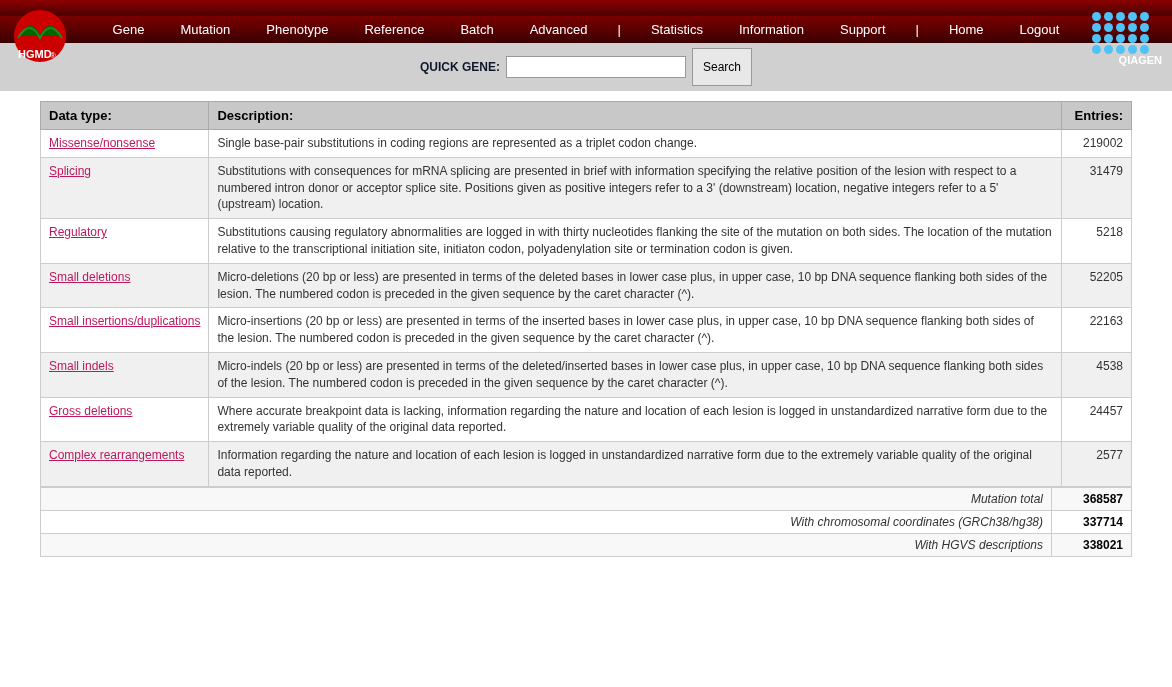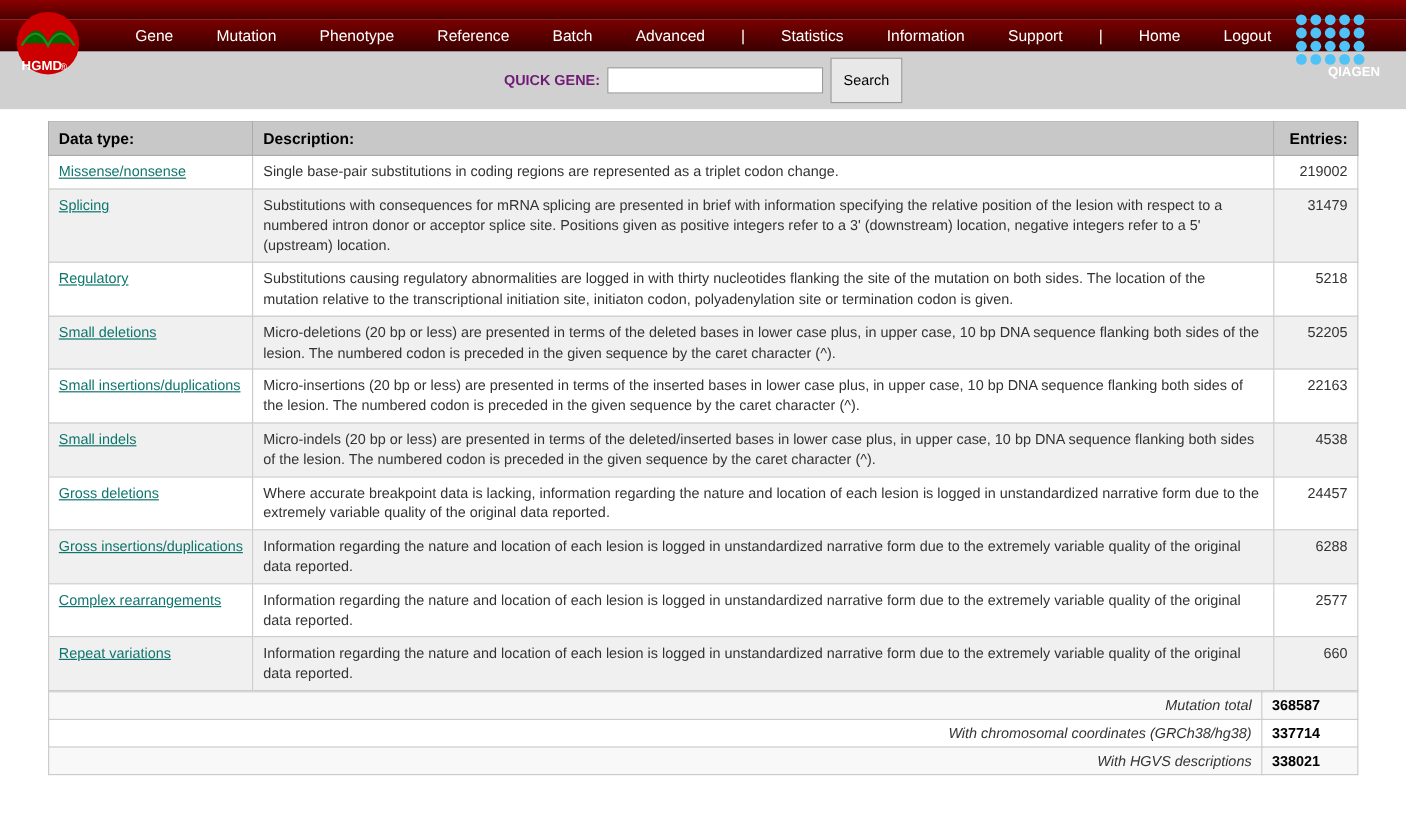--- a/index.html
+++ b/index.html
@@ -20,21 +20,21 @@
     }
     #logo-left {
       position: absolute;
       left: 10px;
       top: 8px;
       width: 60px;
       height: 55px;
     }
     #logo-right {
       position: absolute;
-      right: 22px;
+      right: 10px;
       top: 8px;
       width: 70px;
       height: 50px;
     }
 
     
     #nav {
       background: linear-gradient(to bottom, #7a0000, #3a0000);
       display: flex;
       align-items: center;
@@ -61,21 +61,21 @@
       background: #d0d0d0;
       display: flex;
       align-items: center;
       justify-content: center;
       padding: 5px 0;
       gap: 6px;
     }
     #quick-search label {
       font-size: 12px;
       font-weight: bold;
-      color: #701a75;
+      color: #0f172a;
       text-transform: uppercase;
     }
     #quick-search input {
       width: 180px;
       height: 22px;
       border: 1px solid #999;
       padding: 2px 4px;
       font-size: 12px;
     }
     #quick-search button {
@@ -127,21 +127,21 @@
     #data-table tbody td {
       padding: 5px 8px;
       vertical-align: top;
       border: 1px solid #ccc;
       color: #333;
       line-height: 1.4;
     }
     #data-table tbody td:first-child {
       width: 140px;
       font-weight: normal;
-      color: #0f766e;
+      color: #be185d;
       text-decoration: underline;
       cursor: pointer;
       white-space: nowrap;
     }
     #data-table tbody td:last-child {
       text-align: right;
       width: 70px;
       white-space: nowrap;
     }
 
@@ -157,20 +157,21 @@
       border: 1px solid #ccc;
     }
     #summary-table tr:nth-child(odd) { background: #f8f8f8; }
     #summary-table tr:nth-child(even) { background: #fff; }
     .summary-label {
       text-align: right;
       color: #333;
       font-style: italic;
     }
     .summary-value {
+      text-align: right;
       width: 80px;
       font-weight: bold;
     }
     
     .qiagen-logo {
       display: grid;
       grid-template-columns: repeat(5, 10px);
       gap: 2px;
       margin-top: 4px;
     }
@@ -292,33 +293,23 @@
           <td>Small indels</td>
           <td>Micro-indels (20 bp or less) are presented in terms of the deleted/inserted bases in lower case plus, in upper case, 10 bp DNA sequence flanking both sides of the lesion. The numbered codon is preceded in the given sequence by the caret character (^).</td>
           <td>4538</td>
         </tr>
         <tr>
           <td>Gross deletions</td>
           <td>Where accurate breakpoint data is lacking, information regarding the nature and location of each lesion is logged in unstandardized narrative form due to the extremely variable quality of the original data reported.</td>
           <td>24457</td>
         </tr>
         <tr>
-          <td>Gross insertions/duplications</td>
-          <td>Information regarding the nature and location of each lesion is logged in unstandardized narrative form due to the extremely variable quality of the original data reported.</td>
-          <td>6288</td>
-        </tr>
-        <tr>
           <td>Complex rearrangements</td>
           <td>Information regarding the nature and location of each lesion is logged in unstandardized narrative form due to the extremely variable quality of the original data reported.</td>
           <td>2577</td>
-        </tr>
-        <tr>
-          <td>Repeat variations</td>
-          <td>Information regarding the nature and location of each lesion is logged in unstandardized narrative form due to the extremely variable quality of the original data reported.</td>
-          <td>660</td>
         </tr>
       </tbody>
   </table>
 
   <table id="summary-table">
     <tbody id="summary-body">
     <tr>
           <td class="summary-label" colspan="2">Mutation total</td>
           <td class="summary-value">368587</td>
         </tr>

